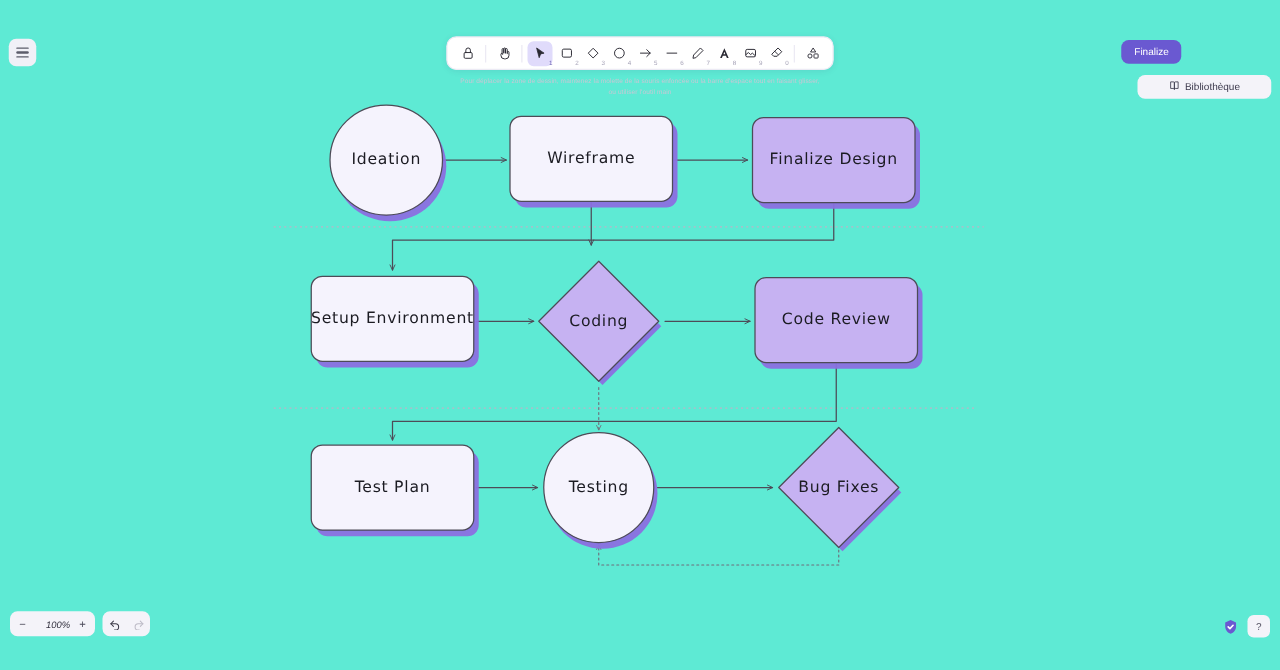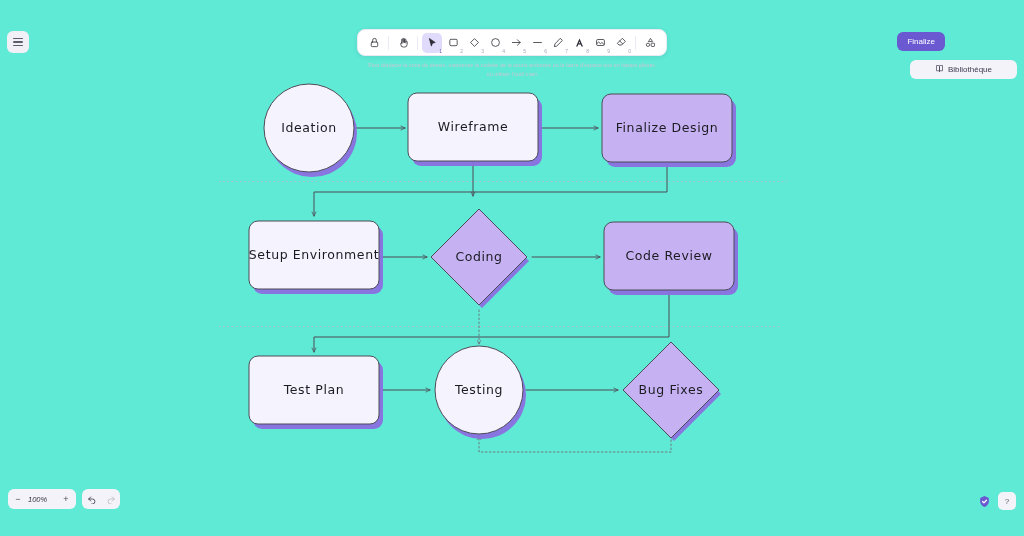--- a/index.html
+++ b/index.html
@@ -79,21 +79,21 @@
   
   #zoom-group {
     position: absolute; left: 8px; bottom: 27px;
     height: 20px; background: #f4f3f9; border-radius: 6px;
     display: flex; align-items: center; cursor: default;
   }
   #zoom-group .zbtn {
     width: 20px; height: 20px; display: flex; align-items: center; justify-content: center;
     color: #4a4858; font-size: 9px; cursor: pointer;
   }
-  #zoom-level { font-size: 7.5px; color: #32303e; width: 28px; text-align: left; cursor: pointer; font-style: italic; }
+  #zoom-level { font-size: 7.5px; color: #32303e; width: 28px; text-align: right; cursor: pointer; font-style: italic; }
 
   #history-group {
     position: absolute; left: 82px; bottom: 27px;
     height: 20px; background: #f4f3f9; border-radius: 6px;
     display: flex; align-items: center; cursor: default;
   }
   #history-group .hbtn {
     width: 19px; height: 20px; display: flex; align-items: center; justify-content: center; cursor: pointer;
   }
 

